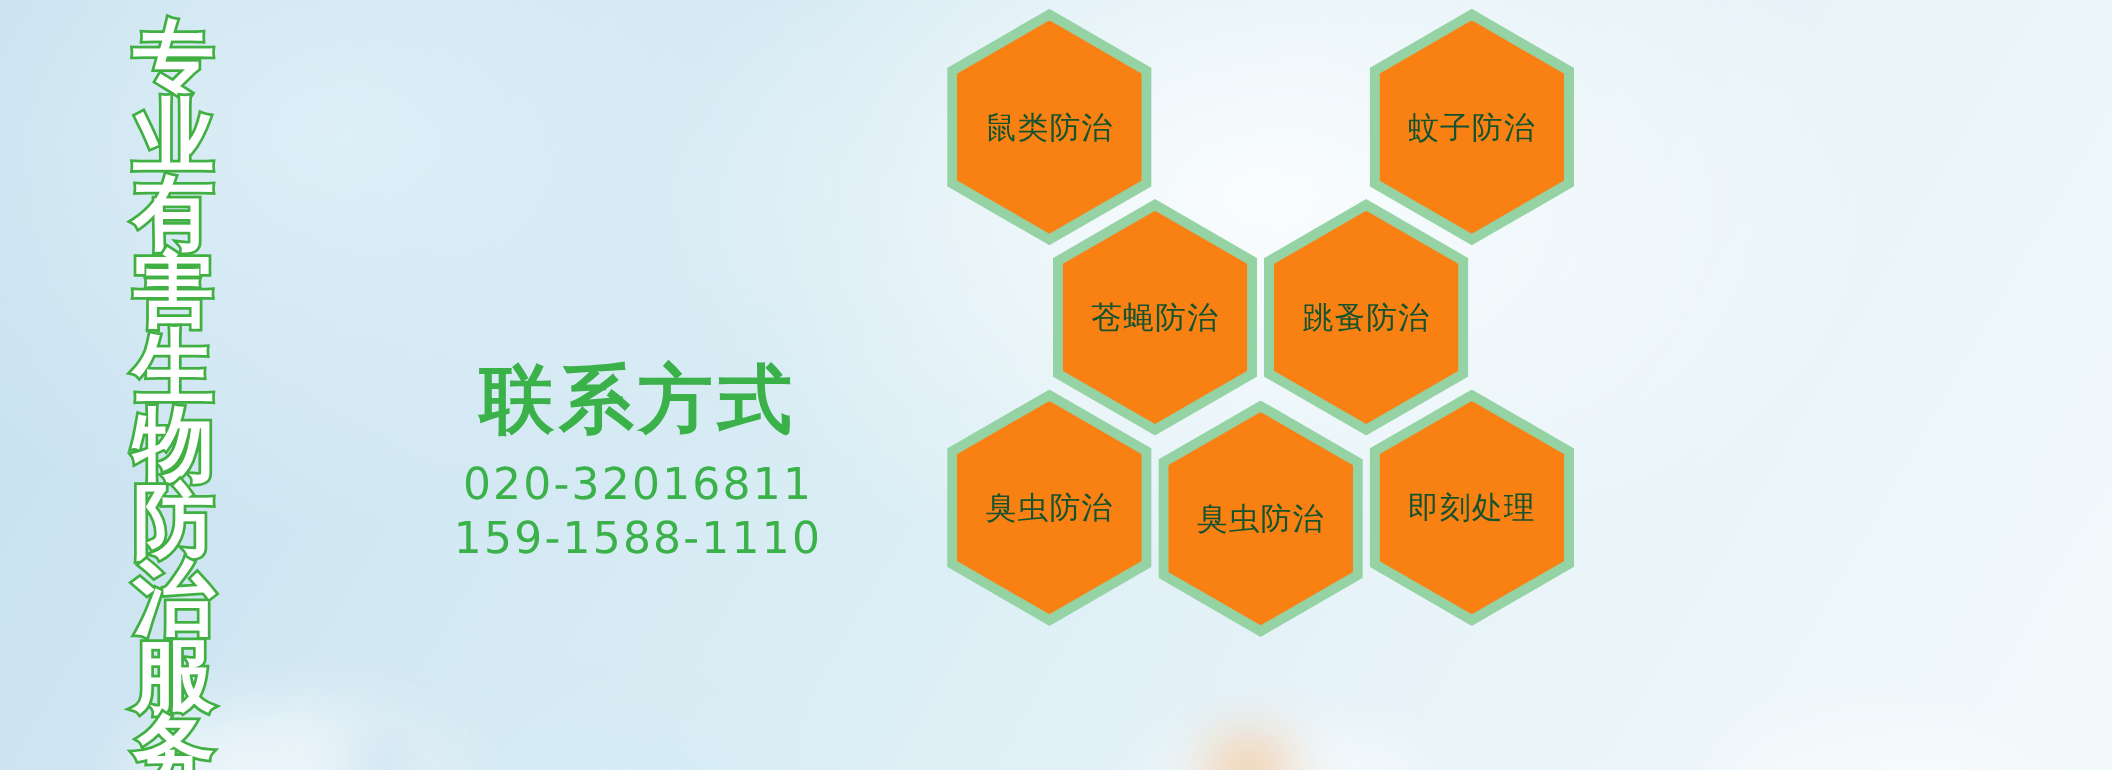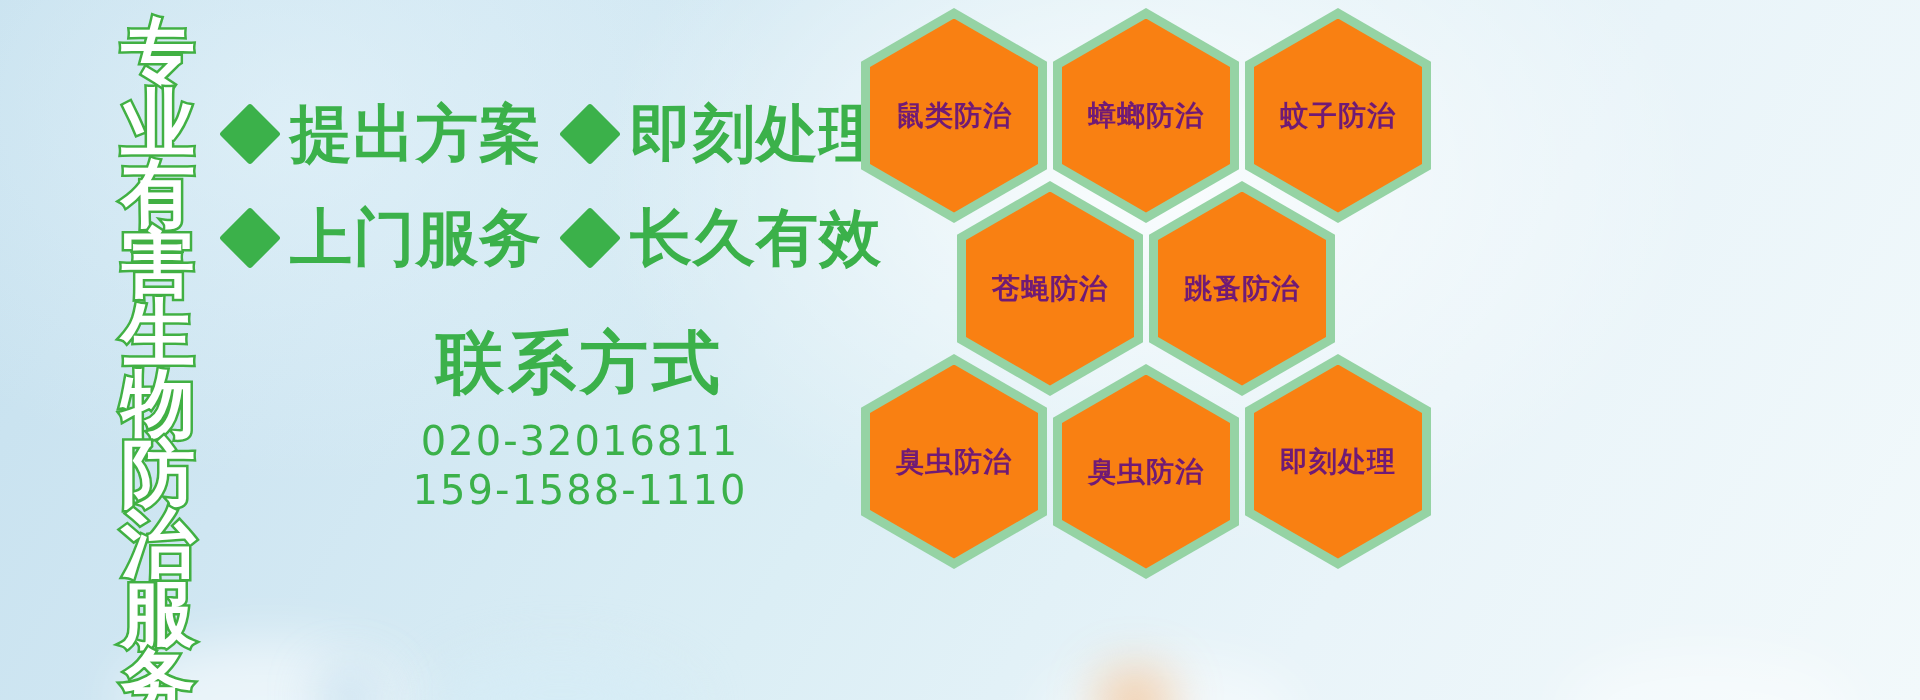--- a/index.html
+++ b/index.html
@@ -89,21 +89,21 @@
     background:#95d3a4;
     display:flex;align-items:center;justify-content:center;
   }
   .hex .hex-inner{
     width:168px;height:194px;
     clip-path:polygon(50% 0%,100% 25%,100% 75%,50% 100%,0% 75%,0% 25%);
     background:#f98012;
     display:flex;align-items:center;justify-content:center;
   }
   .hex-label{
-    font-size:28px;font-weight:700;color:#701a75;
+    font-size:28px;font-weight:400;color:#14532d;
     letter-spacing:1px;white-space:nowrap;
     text-align:right;
   }
 </style>
 </head>
 <body>
 
 <div id="banner">
 
   <div class="blob b1"></div>
@@ -119,64 +119,32 @@
     <span class="vchar">有</span>
     <span class="vchar">害</span>
     <span class="vchar">生</span>
     <span class="vchar">物</span>
     <span class="vchar">防</span>
     <span class="vchar">治</span>
     <span class="vchar">服</span>
     <span class="vchar">务</span>
   </div>
 
-  <div id="features">
-
-    <div class="feature-row">
-      <div class="feature-item">
-        <span class="diamond"></span>
-        <span class="feature-label">提出方案</span>
-      </div>
-      <div class="feature-gap"></div>
-      <div class="feature-item">
-        <span class="diamond"></span>
-        <span class="feature-label">即刻处理</span>
-      </div>
-    </div>
-
-    <div class="feature-row">
-      <div class="feature-item">
-        <span class="diamond"></span>
-        <span class="feature-label">上门服务</span>
-      </div>
-      <div class="feature-gap"></div>
-      <div class="feature-item">
-        <span class="diamond"></span>
-        <span class="feature-label">长久有效</span>
-      </div>
-    </div>
-
-  </div>
 
   <div id="contact">
     <div id="contact-title">联系方式</div>
     <div class="phone">020-32016811</div>
     <div class="phone">159-1588-1110</div>
   </div>
 
   <div id="honeycomb">
 
     <div class="hex" style="left:6px;top:8px;">
       <div class="hex-inner">
         <span class="hex-label">鼠类防治</span>
-      </div>
-    </div>
-    <div class="hex" style="left:198px;top:8px;">
-      <div class="hex-inner">
-        <span class="hex-label">蟑螂防治</span>
       </div>
     </div>
     <div class="hex" style="left:102px;top:181px;">
       <div class="hex-inner">
         <span class="hex-label">苍蝇防治</span>
       </div>
     </div>
 
     <div class="hex" style="left:390px;top:8px;">
       <div class="hex-inner">

